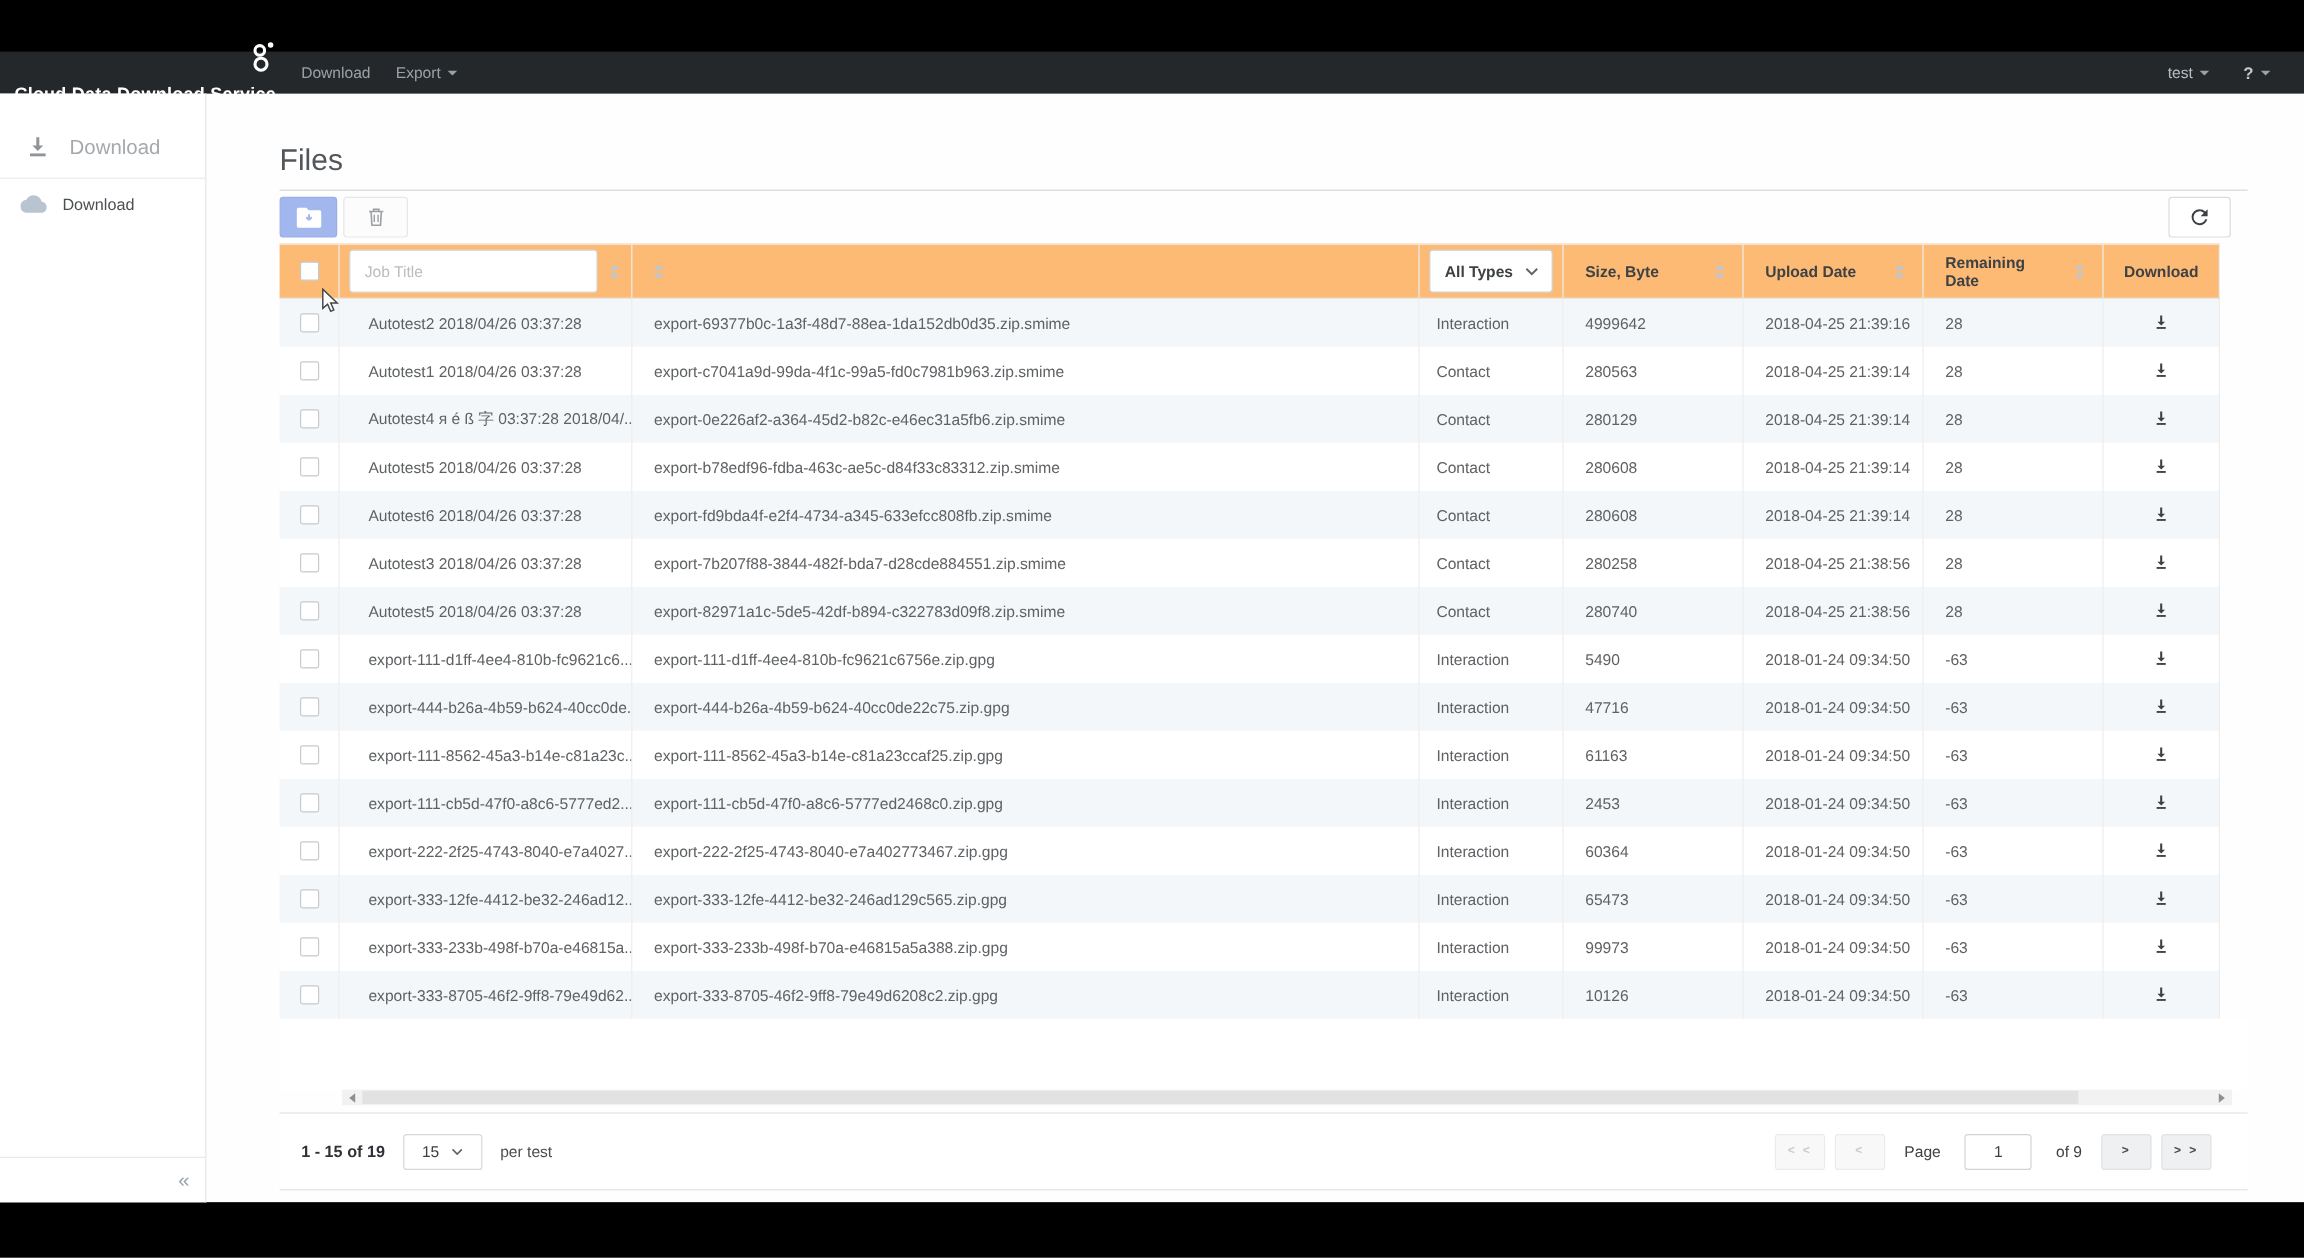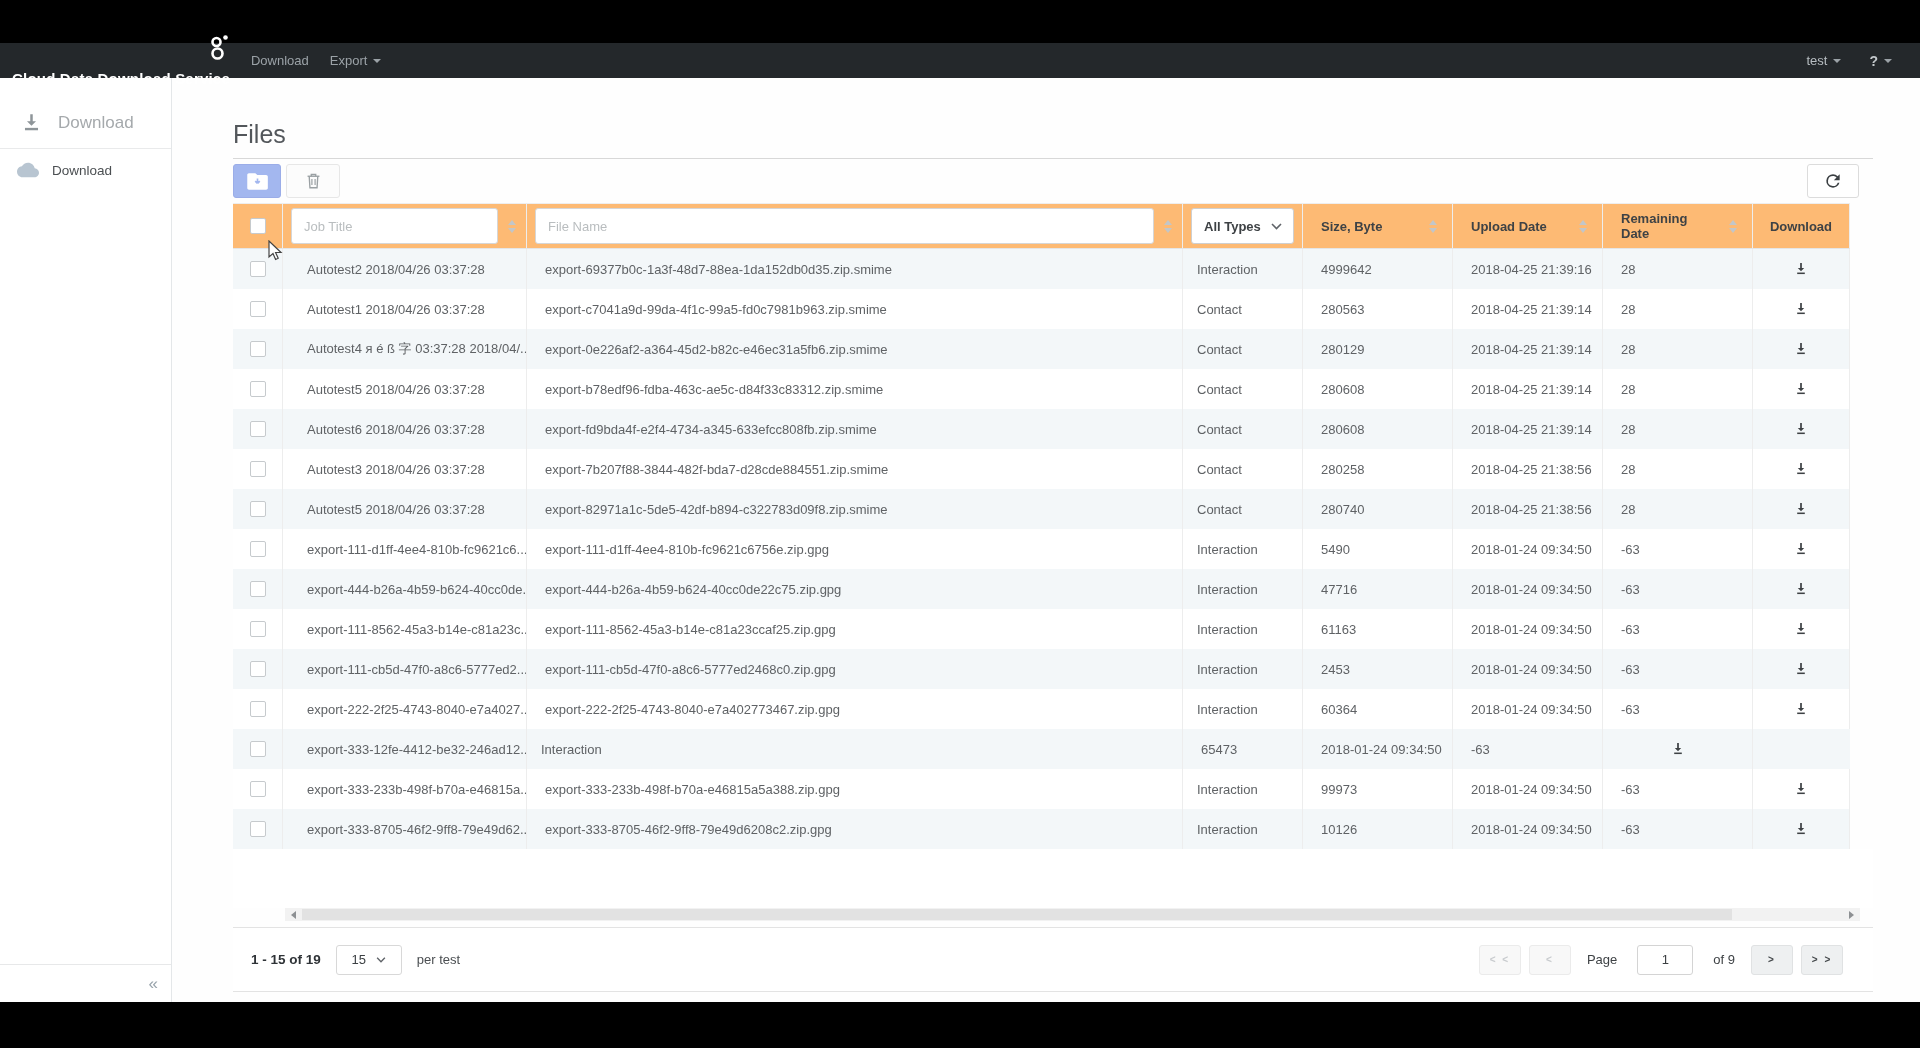--- a/index.html
+++ b/index.html
@@ -182,21 +182,20 @@
           <input type="checkbox" class="cb" style="">
         </div>
         <div class="th">
           <input class="filter-input" placeholder="Job Title" style="">
           <span class="sort">
               <span class="up"></span>
               <span class="down"></span>
             </span>
         </div>
         <div class="th">
-          <input class="filter-input" placeholder="File Name" style="">
           <span class="sort">
               <span class="up"></span>
               <span class="down"></span>
             </span>
         </div>
         <div class="th">
           <div class="type-select">
             <span>All Types</span>
             <svg class="chev-svg" width="11" height="7" viewBox="0 0 11 7">
                 <path d="M1 1l4.5 4.5L10 1" stroke="#5f6368" stroke-width="1.6" fill="none"></path>
@@ -444,20 +443,21 @@
         <rect x="6.3" y="17.3" width="11.4" height="2.3" fill="#3e4245"></rect>
       </svg>
     </div>
   </div>
 
   <div class="grid-row tr">
     <div class="td td-check">
       <input type="checkbox" class="cb" style="">
     </div>
     <div class="td td-job">export-333-12fe-4412-be32-246ad12...</div>
+    <div class="td td-file">export-333-12fe-4412-be32-246ad129c565.zip.gpg</div>
     <div class="td td-type">Interaction</div>
     <div class="td td-num">65473</div>
     <div class="td td-date">2018-01-24 09:34:50</div>
     <div class="td td-days">-63</div>
     <div class="td td-dl">
       <svg width="16" height="16" viewBox="0 0 24 24" style="cursor:pointer">
         <path d="M10.7 3h2.6v7.6h3.5L12 15.4 7.2 10.6h3.5z" fill="#3e4245"></path>
         <rect x="6.3" y="17.3" width="11.4" height="2.3" fill="#3e4245"></rect>
       </svg>
     </div>

